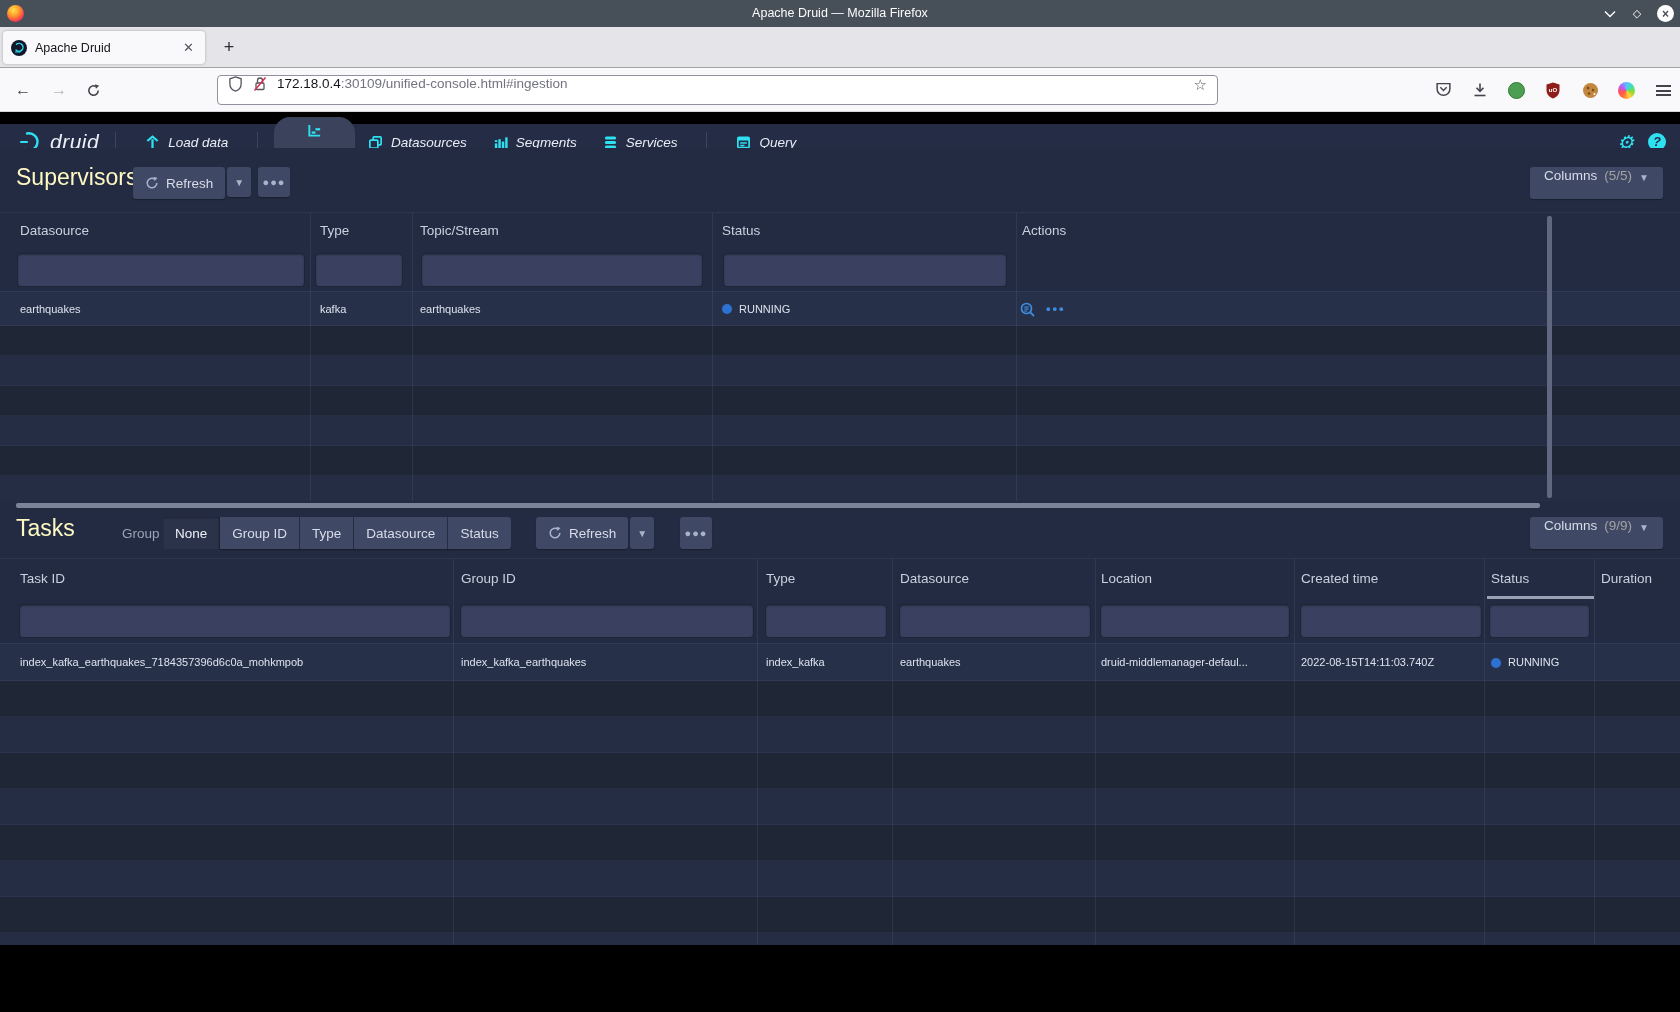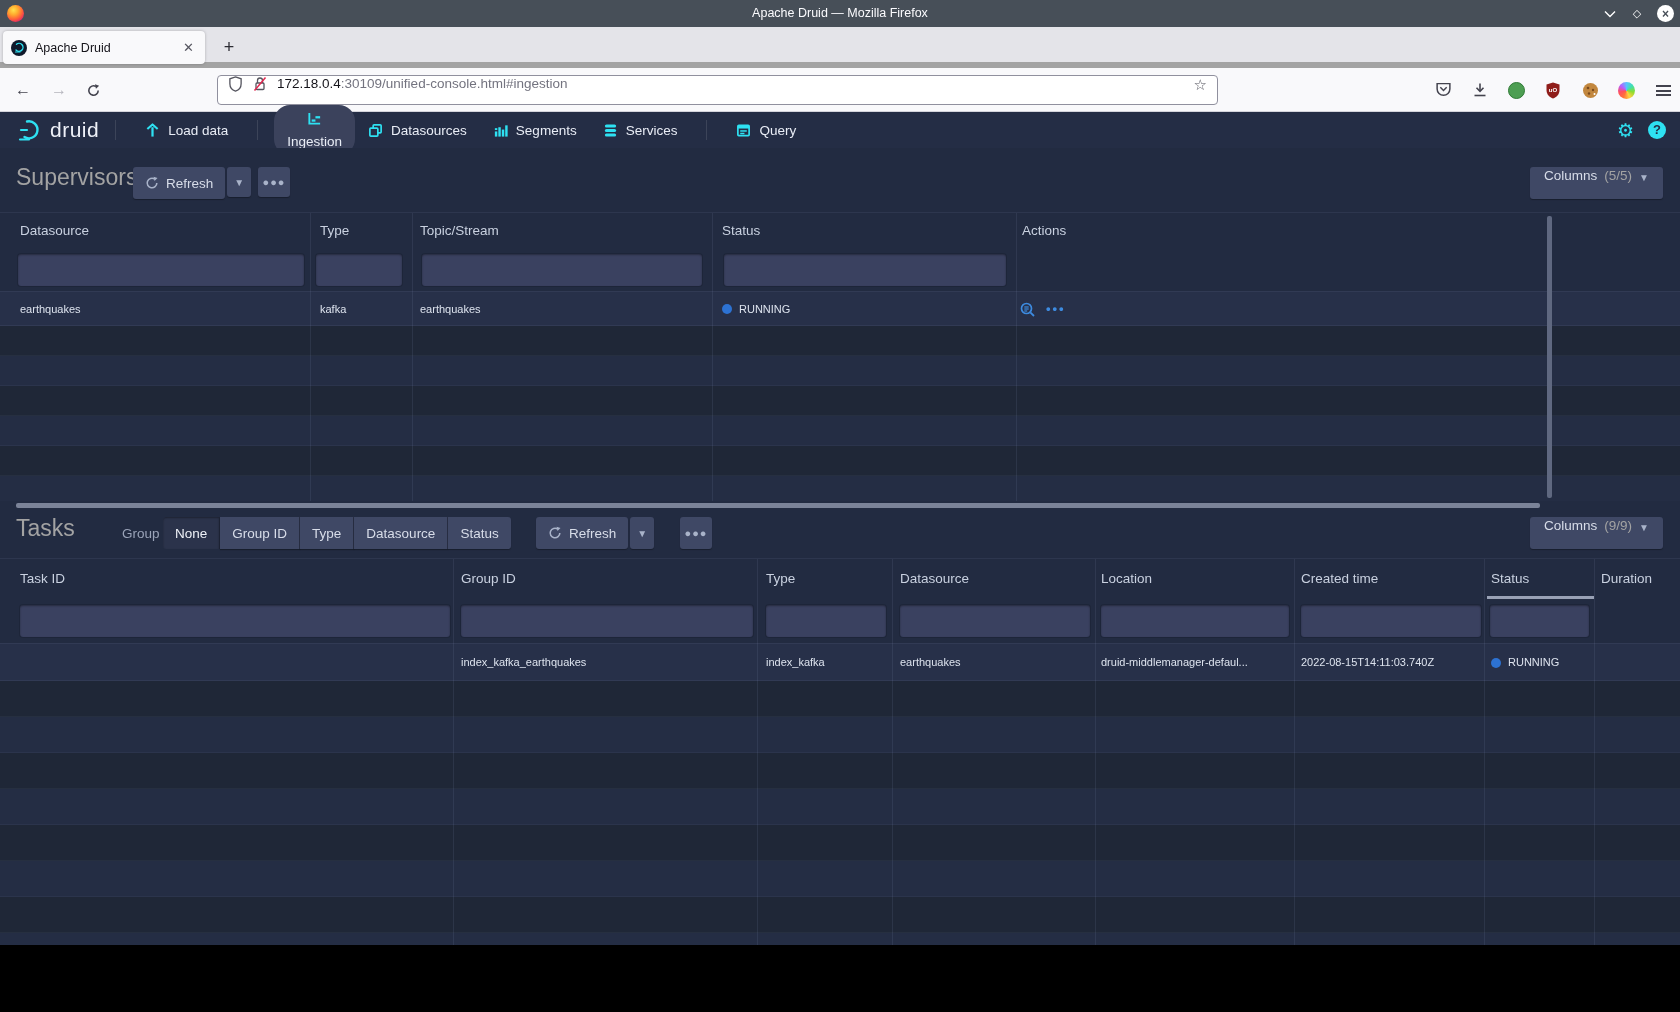--- a/index.html
+++ b/index.html
@@ -9,21 +9,21 @@
 
   
   .titlebar { position:absolute; left:0; top:0; width:1680px; height:27px; background:#474f58; display:flex; align-items:center; }
   .fx-logo { position:absolute; left:7px; top:5px; width:17px; height:17px; border-radius:50%;
     background:radial-gradient(circle at 38% 30%, #ffe14d 0%, #ffaa2e 30%, #ff5e3a 58%, #e32b66 78%, #8a1c7c 100%); }
   .win-title { position:absolute; left:0; right:0; text-align:center; color:#fbfbfe; font-size:12.5px; line-height:27px; }
   .win-controls { position:absolute; right:6px; top:0; height:27px; display:flex; align-items:center; gap:13px; }
   .wc { width:14px; height:14px; display:flex; align-items:center; justify-content:center; color:#fff; font-size:11px; }
   .wc-close { width:17px; height:17px; background:#fff; border-radius:50%; color:#474f58; font-size:12px; line-height:16px; text-align:center; font-weight:bold; }
 
-  .tabstrip { position:absolute; left:0; top:27px; width:1680px; height:41px; background:#e4e4e9; border-bottom:6px solid #a3a3a3; }
+  .tabstrip { position:absolute; left:0; top:27px; width:1680px; height:41px; background:#e4e4e9; border-bottom:1px solid #a3a3a3; }
   .tab { position:absolute; left:3px; top:4px; width:202px; height:33px; background:#f9f9fb; border-radius:4px;
     box-shadow:0 0 3px rgba(0,0,0,.25); display:flex; align-items:center; padding:0 8px; }
   .favicon { width:16px; height:16px; border-radius:50%; background:#10192b; display:flex; align-items:center; justify-content:center; flex:0 0 16px; }
   .tab-label { margin-left:8px; font-size:12.5px; color:#15141a; flex:1 1 auto; white-space:nowrap; overflow:hidden; }
   .tab-close { color:#55555f; font-size:13px; padding:0 3px; }
   .newtab { position:absolute; left:216px; top:8px; width:26px; height:26px; text-align:center; line-height:25px; font-size:18px; color:#2b2b33; border-radius:4px; }
 
   .toolbar { position:absolute; left:0; top:68px; width:1680px; height:44px; background:#f9f9fb; border-bottom:1px solid #d4d4db; }
   .navbtn { position:absolute; top:0; height:44px; display:flex; align-items:center; justify-content:center; width:30px; font-size:16px; color:#43434e; }
   .urlbar { position:absolute; left:217px; top:7px; width:1001px; height:30px; background:#fff; border:1px solid #90909e; border-radius:4px; display:flex; align-items:flex-start; }
@@ -32,33 +32,33 @@
   .url-host { color:#15141a; }
   .url-rest { color:#73737f; }
   .url-star { margin-right:10px; font-size:15px; color:#55555f; }
   .tb-icons { position:absolute; right:8px; top:0; height:44px; display:flex; align-items:center; gap:19px; }
   .tbi { width:18px; height:18px; display:flex; align-items:center; justify-content:center; }
   .dot-ext { width:17px; height:17px; border-radius:50%; }
   .burger { width:15px; height:11px; border-top:2px solid #43434e; border-bottom:2px solid #43434e; position:relative; }
   .burger:before { content:""; position:absolute; left:0; right:0; top:3.5px; height:2px; background:#43434e; }
 
   
-  .druidnav { position:absolute; left:0; top:112px; width:1680px; height:36px; background:#242d45; display:flex; align-items:center; color:#e9edf6; }
+  .druidnav { position:absolute; left:0; top:124px; width:1680px; height:36px; background:#242d45; display:flex; align-items:center; color:#e9edf6;font-style:italic; }
   .brand { display:flex; align-items:center; margin-left:18px; }
   .brand-word { font-size:21px; font-weight:400; color:#eef1f8; letter-spacing:.5px; margin-left:6px; }
   .nav-sep { width:1px; height:20px; background:#3c4459; margin:0 16px; }
   .nav-item { display:flex; align-items:center; gap:8px; font-size:13.5px; padding:6px 13px; border-radius:16px; white-space:nowrap; }
   .nav-item.active { background:#3b425c;flex-direction:column; }
   .nav-right { position:absolute; right:14px; top:0; height:36px; display:flex; align-items:center; gap:14px; }
   .gear { color:#2ee1f2; font-size:19px; }
   .help { width:18px; height:18px; border-radius:50%; background:#2ee1f2; color:#242d45; font-weight:bold; font-size:13px; text-align:center; line-height:18px; }
 
   
   .page { position:absolute; left:0; top:148px; width:1680px; height:797px; background:#222b41; overflow:hidden; }
-  .sec-title { position:absolute; font-size:23px; font-weight:400; color:#a3a3a3; }
+  .sec-title { position:absolute; font-size:23px; font-weight:400; color:#fef9c3; }
   .btn { display:inline-flex; align-items:center; justify-content:center; gap:7px; height:30px; background:#3f4865; color:#d8dde9;
     font-size:13.5px; border-radius:3px; padding:16px 12px; box-shadow:0 1px 1px rgba(0,0,0,.3); white-space:nowrap; }
   .btn .dim { color:#a3a3a3; }
   .caret { font-size:10px; color:#a9b3c9; }
   .btn-caret { padding:0; width:24px; }
   .btn-more { padding:0; width:32px; letter-spacing:1px; color:#a9b3c9; font-size:11px; font-weight:bold; }
   .columns-btn { position:absolute; width:133px;align-items:flex-end; }
 
   .table { position:absolute; left:0; width:1680px; overflow:hidden; border-top:1px solid rgba(130,142,175,.12); }
   .trow { position:relative; width:1680px; }
@@ -362,20 +362,21 @@
       <div class="trow" style="height:44px;">
         <div class="filter-input" style="left:20px; width:430px; top:6px;"></div>
         <div class="filter-input" style="left:461px; width:292px; top:6px;"></div>
         <div class="filter-input" style="left:766px; width:120px; top:6px;"></div>
         <div class="filter-input" style="left:900px; width:190px; top:6px;"></div>
         <div class="filter-input" style="left:1101px; width:188px; top:6px;"></div>
         <div class="filter-input" style="left:1301px; width:180px; top:6px;"></div>
         <div class="filter-input" style="left:1490px; width:99px; top:6px;"></div>
       </div>
       <div class="trow row-data" style="height:38px; line-height:37px;">
+        <span class="cell" style="left:20px;">index_kafka_earthquakes_7184357396d6c0a_mohkmpob</span>
         <span class="cell" style="left:461px;">index_kafka_earthquakes</span>
         <span class="cell" style="left:766px;">index_kafka</span>
         <span class="cell" style="left:900px;">earthquakes</span>
         <span class="cell" style="left:1101px; max-width:190px; overflow:hidden;">druid-middlemanager-defaul...</span>
         <span class="cell" style="left:1301px;">2022-08-15T14:11:03.740Z</span>
         <span class="cell status-wrap" style="left:1491px;">
           <span class="status-dot"></span>
           <span>RUNNING</span>
         </span>
       </div>

